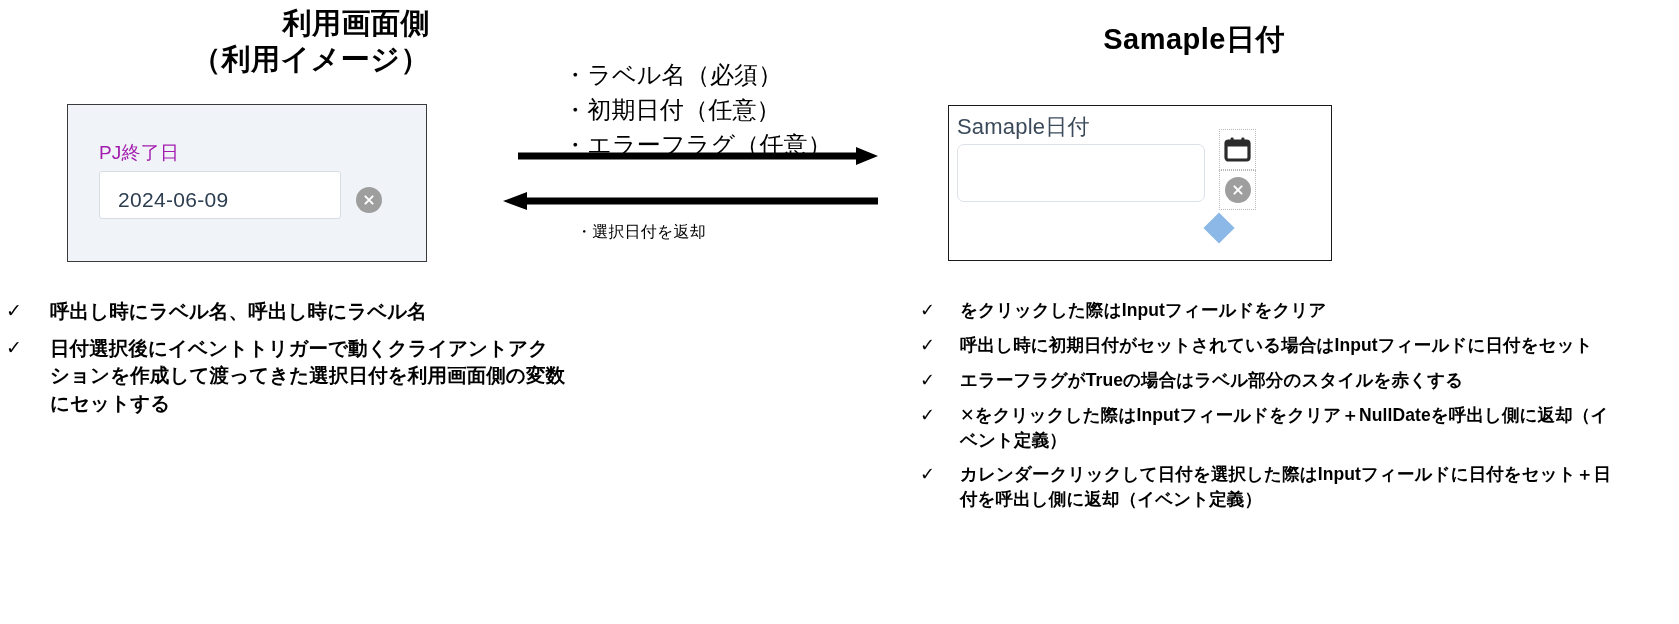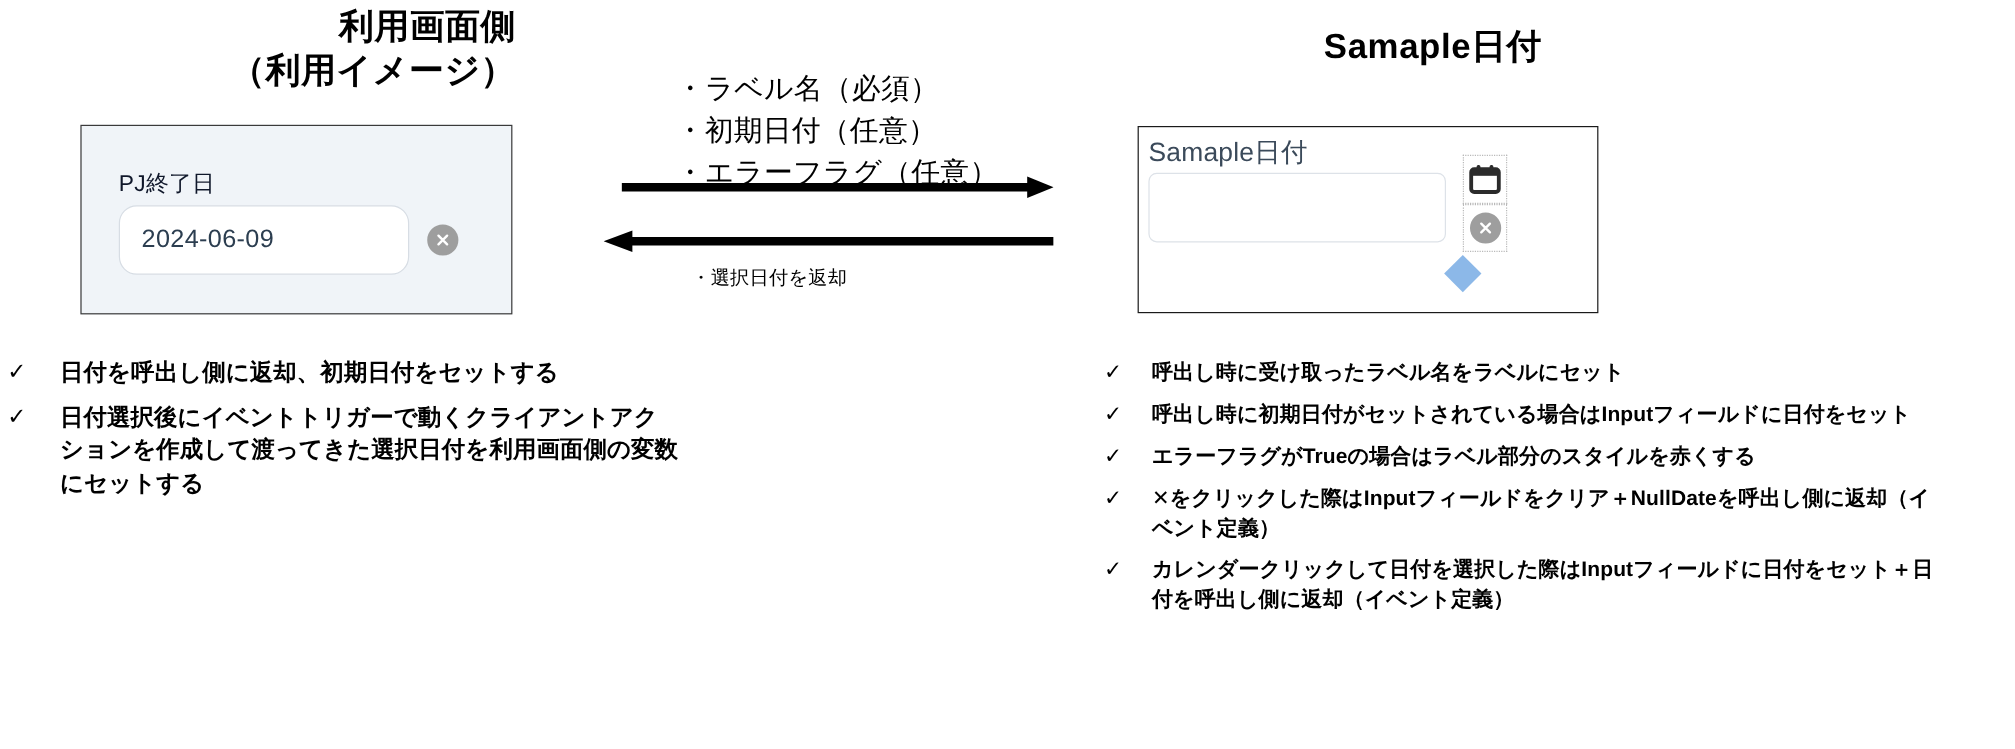--- a/index.html
+++ b/index.html
@@ -38,32 +38,32 @@
     height: 158px;
     background: #f0f4f8;
     border: 1.6px solid #3a3a3a;
     box-sizing: border-box;
   }
   #client-label {
     position: absolute;
     left: 31px;
     top: 35px;
     font-size: 19px;
-    color: #0f172a;
+    color: #a21caf;
     letter-spacing: .2px;
   }
   #client-input {
     position: absolute;
     left: 31px;
     top: 66px;
     width: 242px;
-    height: 58px;
+    height: 48px;
     background: #ffffff;
     border: 1.4px solid #d7dde4;
-    border-radius: 15px;
+    border-radius: 3px;
     box-sizing: border-box;
   }
   #client-input-value {
     position: absolute;
     left: 18px;
     top: 16px;
     font-size: 21px;
     color: #2c3e50;
     letter-spacing: .3px;
   }
@@ -268,32 +268,32 @@
       </div>
     </div>
   </div>
 
   <div id="wb-diamond"></div>
 </div>
 
 <ul class="check-list" id="list-left">
   <li class="check-item">
     <span class="check-mark">✓</span>
-    <span class="check-text">日付を呼出し側に返却、初期日付をセットする</span>
+    <span class="check-text">呼出し時にラベル名、呼出し時にラベル名</span>
   </li>
   <li class="check-item">
     <span class="check-mark">✓</span>
     <span class="check-text">日付選択後にイベントトリガーで動くクライアントアクションを作成して渡ってきた選択日付を利用画面側の変数にセットする</span>
   </li>
 </ul>
 
 <ul class="check-list" id="list-right">
   <li class="check-item">
     <span class="check-mark">✓</span>
-    <span class="check-text">呼出し時に受け取ったラベル名をラベルにセット</span>
+    <span class="check-text">をクリックした際はInputフィールドをクリア</span>
   </li>
   <li class="check-item">
     <span class="check-mark">✓</span>
     <span class="check-text">呼出し時に初期日付がセットされている場合はInputフィールドに日付をセット</span>
   </li>
   <li class="check-item">
     <span class="check-mark">✓</span>
     <span class="check-text">エラーフラグがTrueの場合はラベル部分のスタイルを赤くする</span>
   </li>
   <li class="check-item">

